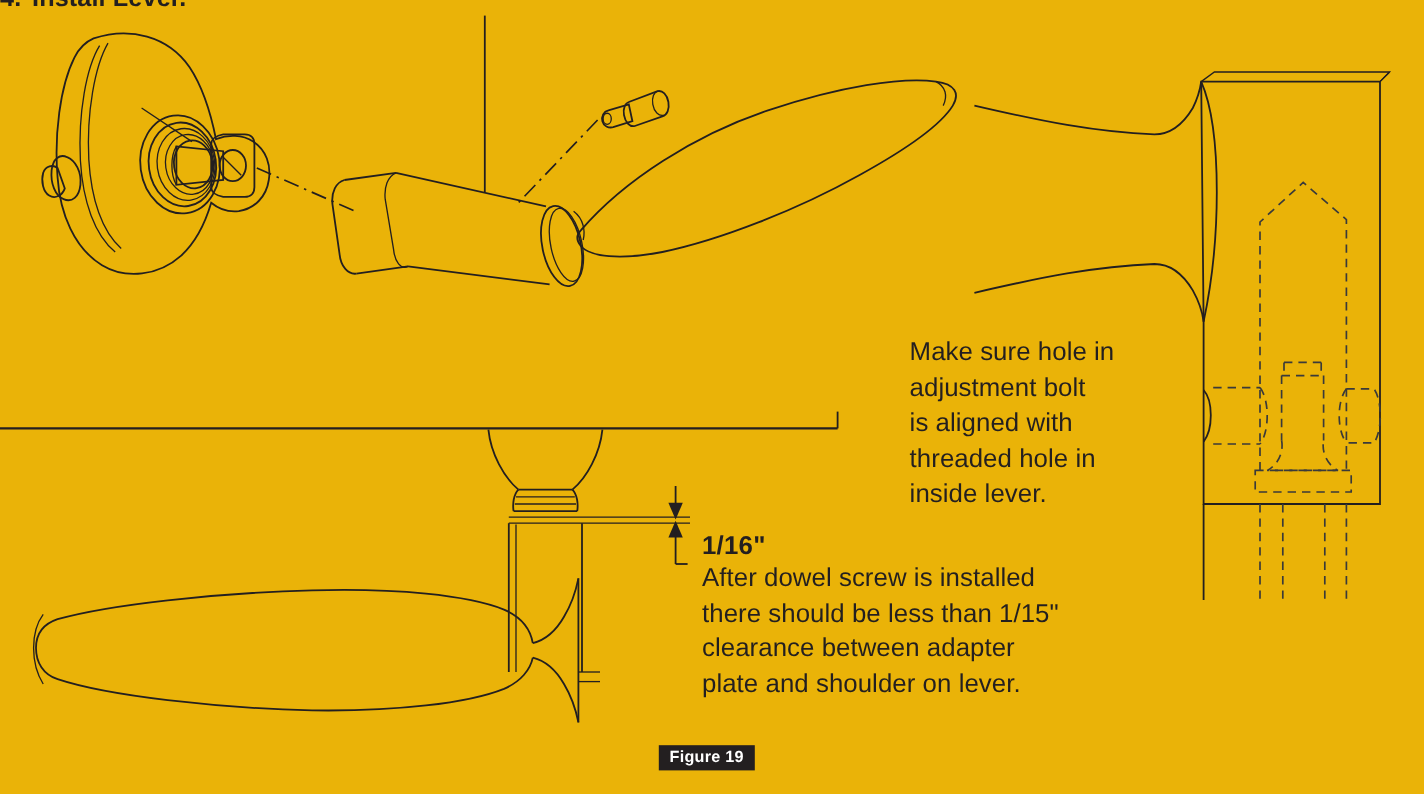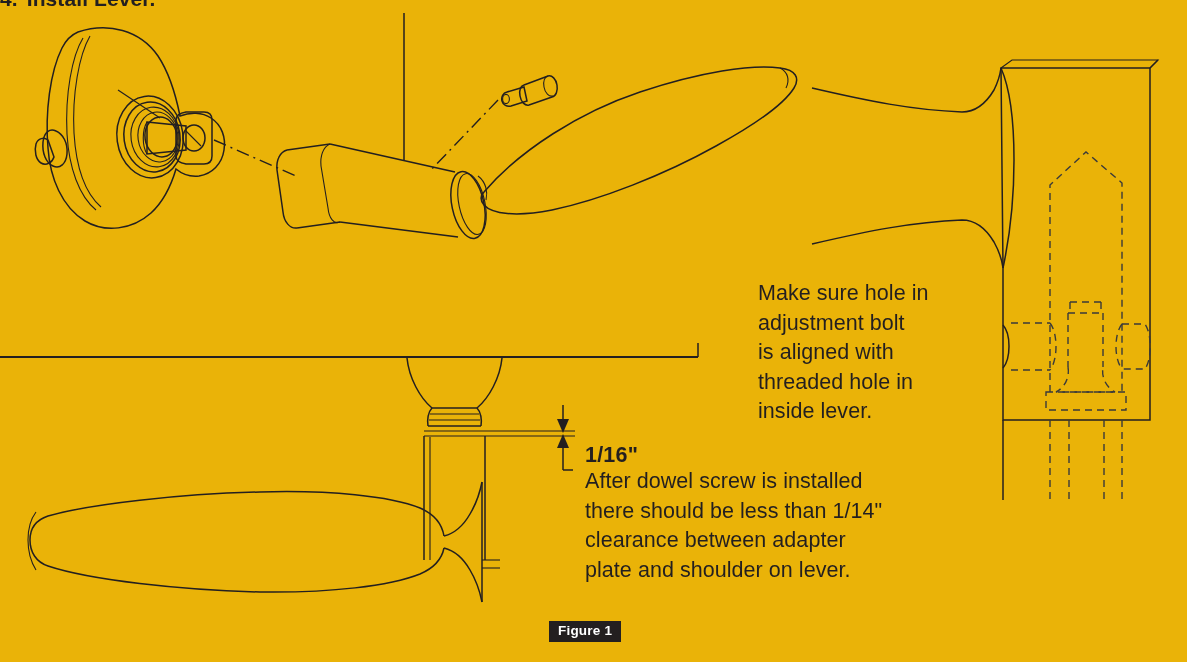--- a/index.html
+++ b/index.html
@@ -322,19 +322,19 @@
 
   <div id="note-bolt" class="note abs">Make sure hole in
 adjustment bolt
 is aligned with
 threaded hole in
 inside lever.</div>
 
   <div id="dim-label" class="abs">1/16"</div>
 
   <div id="note-clearance" class="note abs">After dowel screw is installed
-there should be less than 1/14"
+there should be less than 1/15"
 clearance between adapter
 plate and shoulder on lever.</div>
 
-  <div id="figure-badge" class="abs">Figure 1</div>
+  <div id="figure-badge" class="abs">Figure 19</div>
 
 </div>
 
 </body></html>

